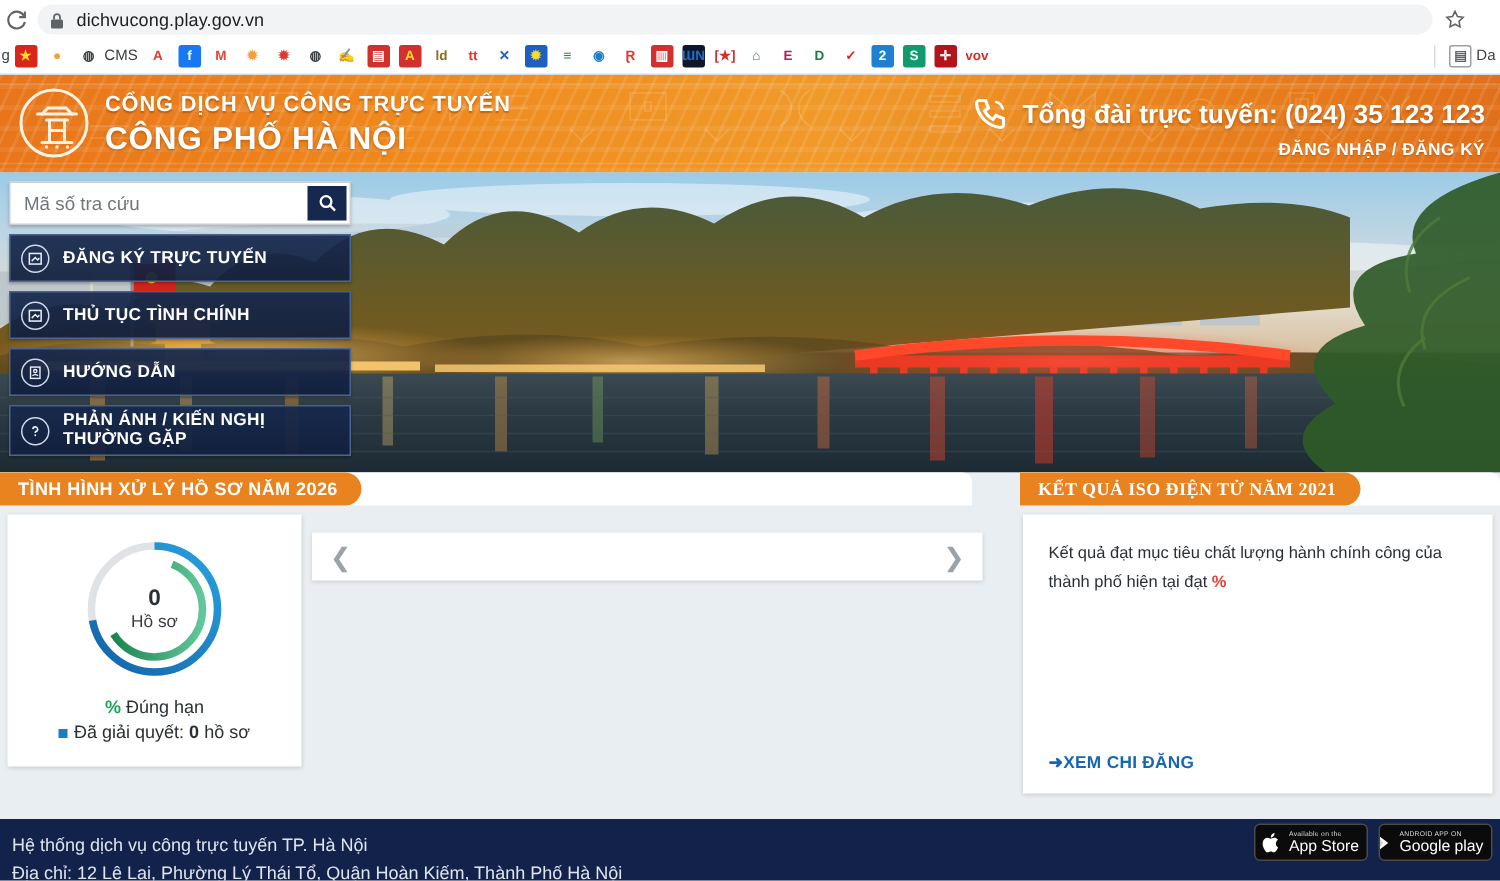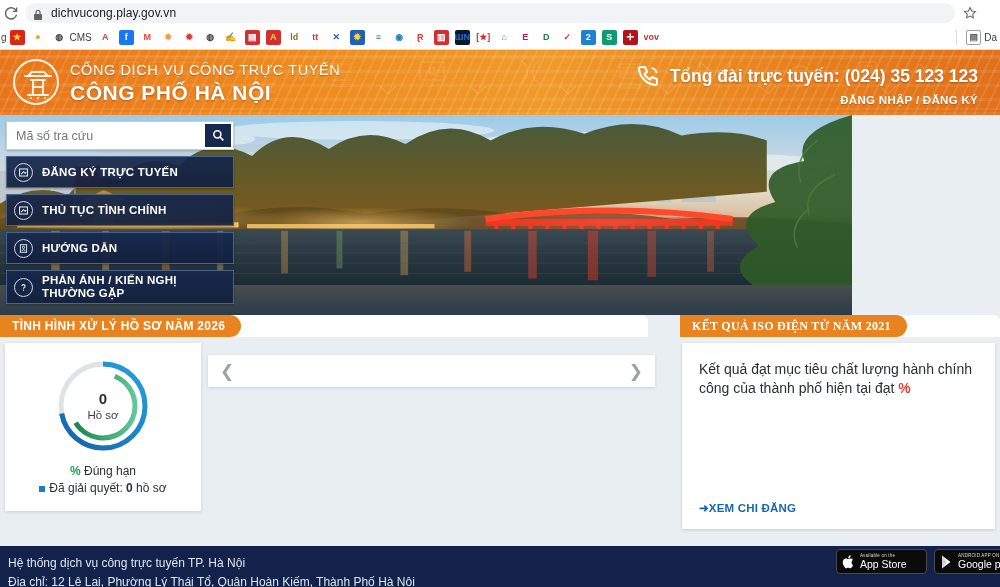--- a/index.html
+++ b/index.html
@@ -73,45 +73,45 @@
   #header-pattern {
     position:absolute; inset:0; opacity:.30; pointer-events:none;
   }
   #logo-mark {
     position: absolute; left: 13px; top: 9px; width: 46px; height: 46px;
     border: 2.5px solid #fdf3e0; border-radius: 50%;
   }
   #logo-mark svg { position:absolute; inset:0; }
   #brand-text { position: absolute; left: 70px; top: 11px; }
   #brand-line1 {
-    font-size: 14.5px; font-weight: normal; color: #ffffff;
+    font-size: 14.5px; font-weight: bold; color: #ffffff;
     letter-spacing: .6px; line-height: 19px; white-space: nowrap;
     text-shadow: 0 1px 1px rgba(120,50,0,.45);
   }
   #brand-line2 {
     font-size: 21px; font-weight: bold; color: #ffffff;
     letter-spacing: .5px; line-height: 25px; white-space: nowrap;
     text-shadow: 0 1px 2px rgba(120,50,0,.5);
   }
-  #hotline-block { position:absolute; right: 22px; top: 13px; text-align: right; }
+  #hotline-block { position:absolute; right: 10px; top: 13px; text-align: right; }
   #hotline-row { display:flex; align-items:center; justify-content:flex-end; }
   #phone-icon { width:26px; height:26px; margin-right:9px; }
   #hotline-text {
     font-size: 17.5px; font-weight: bold; color: #ffffff;
     white-space: nowrap; text-shadow: 0 1px 2px rgba(120,50,0,.45);
   }
   #auth-links {
     margin-top: 5px; font-size: 11.5px; font-weight: bold; color: #ffffff;
     letter-spacing: .3px; white-space: nowrap;
     text-shadow: 0 1px 1px rgba(120,50,0,.4);
   }
 
   
   #hero {
-    position: relative; width: 852px; height: 200px; overflow: hidden;
+    position: relative; width: 1000px; height: 200px; overflow: hidden;
     background: linear-gradient(180deg,#8fc8ef 0%, #bcd9ea 22%, #d9dfe0 40%, #7a6a52 60%, #2b3c4a 100%);
   }
   #hero-photo { position:absolute; inset:0; }
 
   
   #hero-left { position: absolute; left: 6px; top: 6px; width: 228px; z-index: 6; }
   #search-box {
     display: flex; height: 29px; background: #ffffff;
     border: 1px solid #c9ced3; align-items: stretch;
     box-shadow: 0 1px 2px rgba(0,0,0,.22);
@@ -198,35 +198,35 @@
     display: flex; align-items: center; justify-content: space-between;
     padding: 0 12px;
   }
   .car-arrow { color: #9aa2aa; font-size: 17px; line-height: 1; cursor: pointer; user-select:none; }
 
   #iso-card {
     position: absolute; left: 682px; top: 28px; width: 313px; height: 186px;
     background: #ffffff; box-shadow: 0 1px 3px rgba(0,0,0,.14);
     padding: 17px 17px 0 17px;
   }
-  #iso-text { font-size: 14px; color: #2a2f36; line-height: 19px; }
+  #iso-text { font-size: 11px; color: #2a2f36; line-height: 19px; }
   #iso-text .pct { color: #e0403a; font-weight: bold; }
   #iso-link {
     position: absolute; left: 17px; bottom: 14px;
     font-size: 11.5px; font-weight: bold; color: #1566b5;
     letter-spacing: .2px; cursor: pointer;
   }
 
   #store-badges {
     position: absolute; left: 836px; top: 499px; display: flex; gap: 7px; z-index: 9;
   }
   .store-badge {
-    width: 91px; height: 25px; background: #0b0b0b; border: 1px solid #4a4a4a;
+    width: 76px; height: 25px; background: #0b0b0b; border: 1px solid #4a4a4a;
     border-radius: 4px; display: flex; align-items: center; padding: 0 5px;
-    overflow: hidden; cursor: pointer;
+    overflow: hidden; cursor: pointer; justify-content: flex-end;
   }
   .store-badge .sb-ico { width: 14px; height: 16px; flex: 0 0 auto; margin-right: 4px; }
   .store-badge .sb-txt { line-height: 1; }
   .store-badge .sb-small { font-size: 4.5px; color: #d8d8d8; display:block; letter-spacing: .2px; white-space: nowrap;}
   .store-badge .sb-big { font-size: 10.5px; color: #ffffff; display:block; white-space: nowrap; }
 
   
   #site-footer {
     position: absolute; left: 0; top: 496px; width: 1000px; height: 48px;
     background: #13224a; color: #e9edf4; padding: 8px 0 0 8px;

